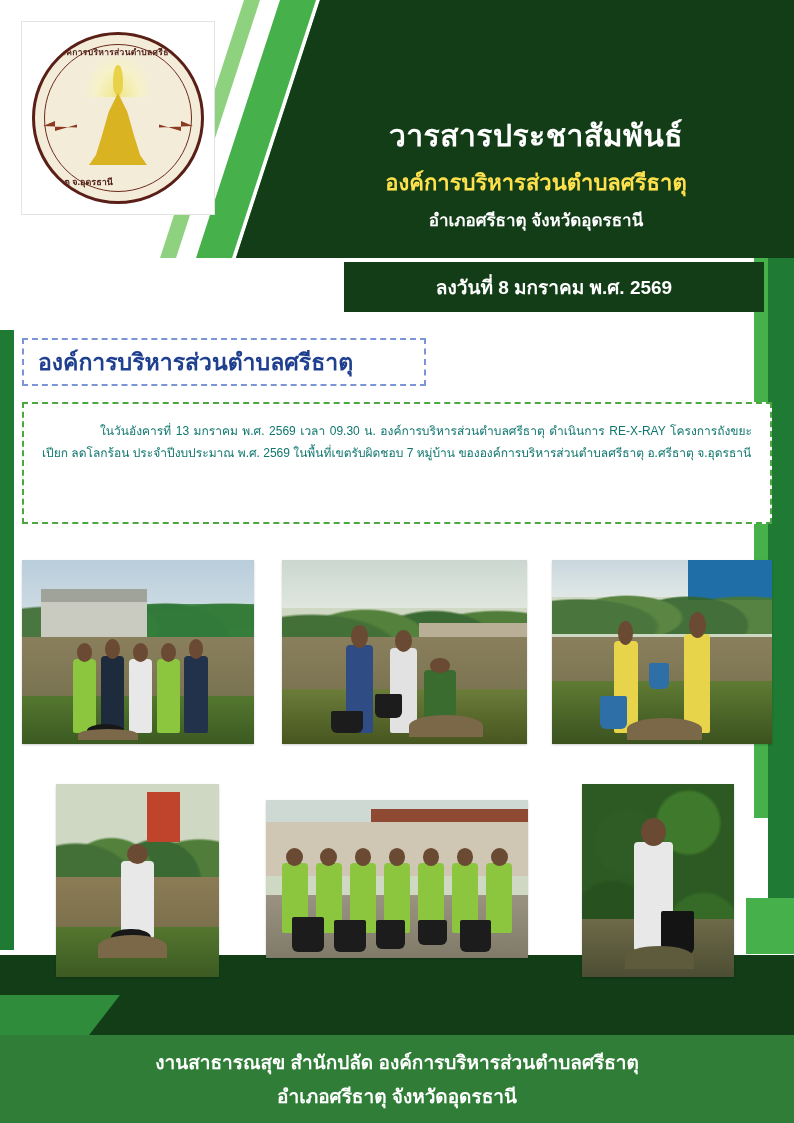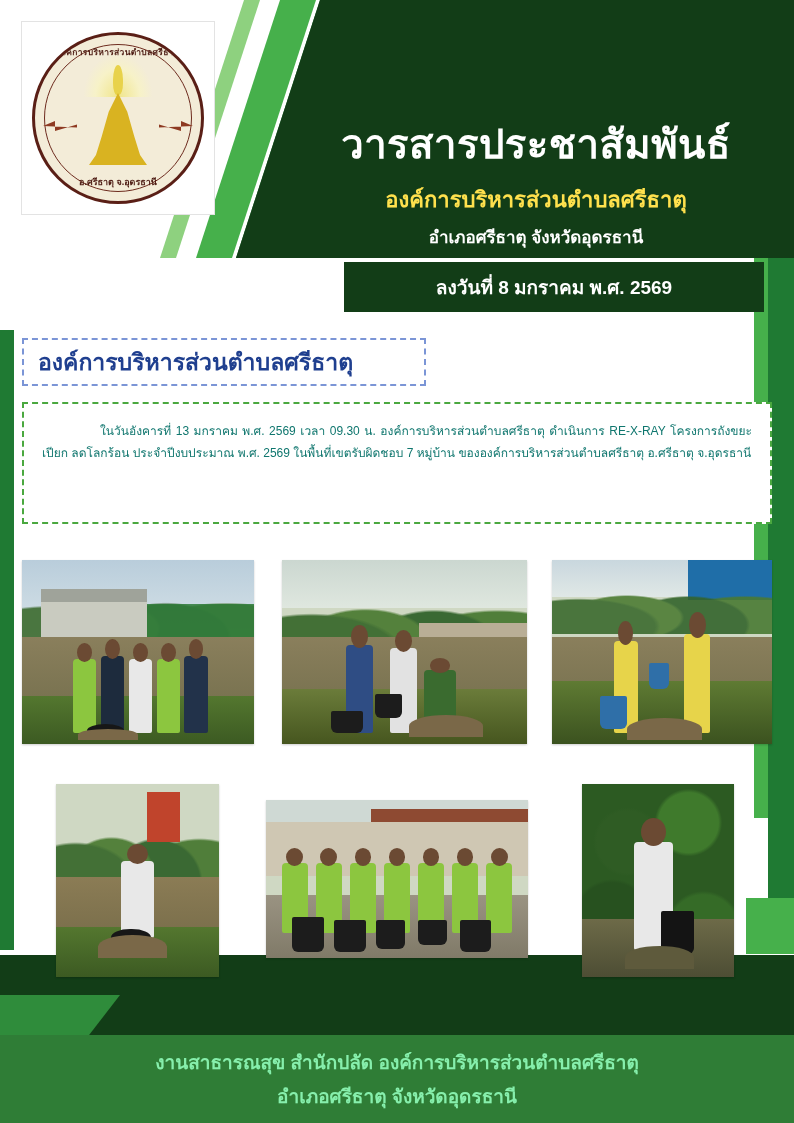--- a/index.html
+++ b/index.html
@@ -61,21 +61,21 @@
     background: #2f8c3b;
     clip-path: polygon(0 0, 120px 0, 86px 44px, 0 44px);
   }
   .footer-text-wrap {
     position: absolute; bottom: 0; left: 0; right: 0; height: 88px;
     background: #2f7d36;
     display: flex; flex-direction: column;
     align-items: center; justify-content: center; gap: 4px;
   }
   .footer-line {
-    color: #86efac; font-size: 19px; font-weight: bold;
+    color: #ffffff; font-size: 19px; font-weight: bold;
   }
 
   
   .logo-box {
     position: absolute; top: 22px; left: 22px;
     width: 192px; height: 192px;
     background: #ffffff;
     box-shadow: 0 0 0 1px #e3e3e3;
   }
   .logo-circle {
@@ -108,31 +108,31 @@
     position: absolute; top: 86px; width: 34px; height: 10px; background: #8e3a22;
   }
   .logo-arrow-l { left: 8px; clip-path: polygon(0 50%, 12px 0, 12px 100%, 100% 35%, 100% 65%); }
   .logo-arrow-r { right: 8px; clip-path: polygon(100% 50%, calc(100% - 12px) 0, calc(100% - 12px) 100%, 0 35%, 0 65%); }
   .logo-top-text {
     position: absolute; top: 10px; left: 0; right: 0; text-align: center;
     font-size: 8.5px; color: #4c1a12; font-weight: bold;
     letter-spacing: .3px;
   }
   .logo-bottom-text {
-    position: absolute; bottom: 12px; left: 0; right: 0; text-align: center;
+    position: absolute; bottom: 12px; left: 0; right: 0; text-align: left;
     font-size: 9px; color: #4c1a12; font-weight: bold;
   }
 
   
   .hdr-text {
     position: absolute; top: 112px; left: 300px; right: 22px;
     text-align: center; color: #ffffff;
   }
   .hdr-title {
-    font-size: 40px; font-weight: bold; letter-spacing: .5px; text-align: center;
+    font-size: 30px; font-weight: bold; letter-spacing: .5px; text-align: center;
   }
   .hdr-sub1 {
     font-size: 22px; font-weight: bold; color: #ffe14d; margin-top: 6px;
   }
   .hdr-sub2 {
     font-size: 17px; font-weight: bold; margin-top: 6px;
   }
 
   .date-pill {
     position: absolute; top: 262px; left: 344px; width: 420px; height: 50px;

